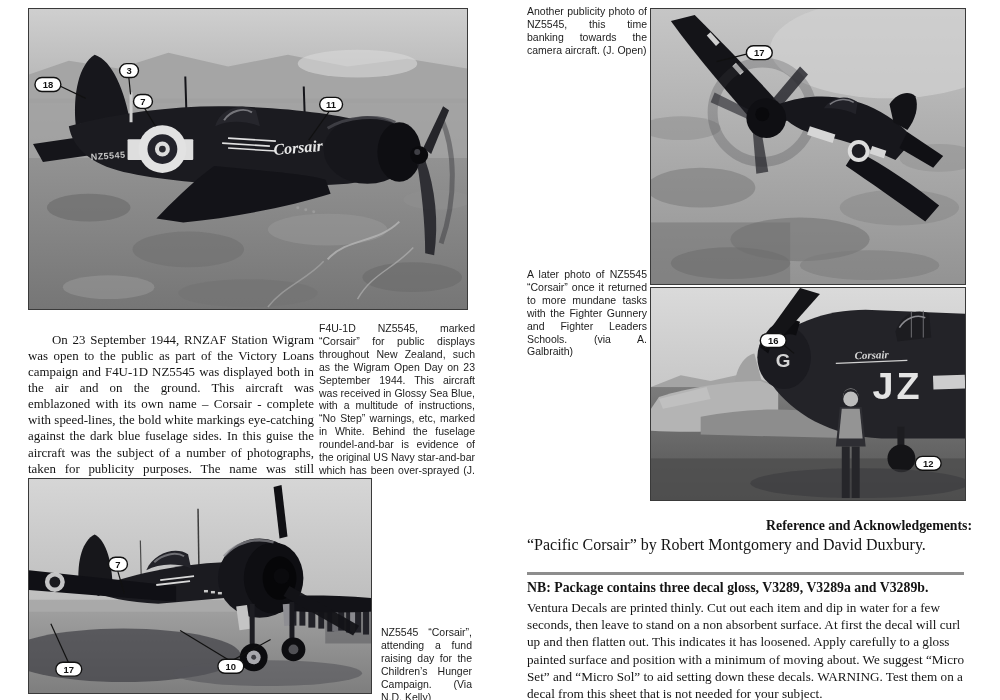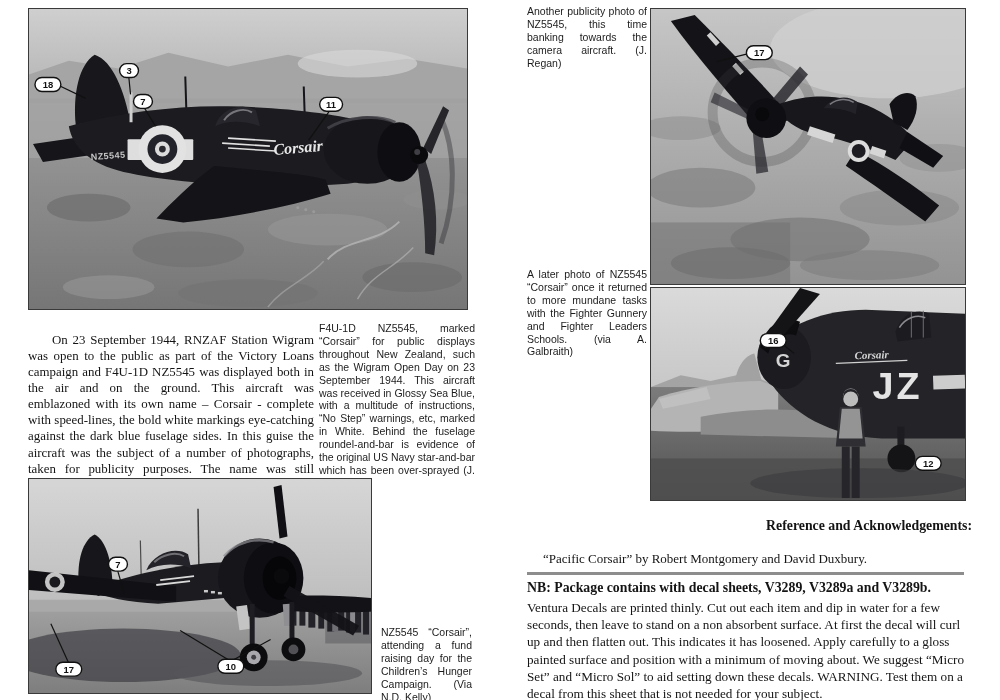--- a/index.html
+++ b/index.html
@@ -7,21 +7,21 @@
         font-family:"Liberation Serif",serif;color:#111;}
   .photo{position:absolute;border:1px solid #3a3a3a;background:#b9b9b9;box-sizing:border-box;}
   .photo svg{display:block;width:100%;height:100%;}
   .serif{font-family:"Liberation Serif",serif;color:#141414;}
   .sans{font-family:"Liberation Sans",sans-serif;color:#1c1c1c;}
   .cap{position:absolute;font-size:10.5px;line-height:12.9px;text-align:justify;}
   .para{position:absolute;left:28px;top:319px;width:286px;font-size:12.9px;line-height:16.1px;
         text-align:justify;text-indent:24px;}
   .ref{position:absolute;left:527px;top:518px;width:445px;}
   .ref-head{font-weight:bold;font-size:13.8px;margin:0 0 2px 0;text-align:right;}
-  .ref-line{font-size:13px;line-height:17px;margin:16px;white-space:nowrap;}
+  .ref-line{font-size:16px;line-height:17px;margin:0;white-space:nowrap;}
   .rule{position:absolute;left:527px;top:572px;width:437px;height:3px;background:#8d8d8d;}
   .nb{position:absolute;left:527px;top:580px;width:447px;}
   .nb-head{font-weight:bold;font-size:13.8px;margin:0 0 3px 0;}
   .nb-body{font-size:13.2px;line-height:17.2px;margin:0;}
   .pill{fill:#ffffff;stroke:#111;stroke-width:1.4;}
   .pill-t{font:bold 9.5px "Liberation Sans",sans-serif;fill:#111;text-anchor:middle;}
   .lead{stroke:#111;stroke-width:1.2;fill:none;}
 </style>
 </head>
 <body>
@@ -225,21 +225,21 @@
         <line class="lead" x1="203" y1="184" x2="152" y2="153"></line>
         <line class="lead" x1="203" y1="184" x2="243" y2="162"></line>
         <rect class="pill" x="190" y="182" width="26" height="14" rx="7"></rect>
         <text class="pill-t" x="203" y="192.5">10</text>
       </g>
     </svg>
   </figure>
 
   <div class="cap sans" style="left:381px;top:626px;width:91px;">NZ5545 “Corsair”, attending a fund raising day for the Children’s Hunger Campaign. (Via N.D. Kelly)</div>
 
-  <div class="cap sans" style="left:527px;top:5px;width:120px;">Another publicity photo of NZ5545, this time banking towards the camera aircraft. (J. Regan)</div>
+  <div class="cap sans" style="left:527px;top:5px;width:120px;">Another publicity photo of NZ5545, this time banking towards the camera aircraft. (J. Open)</div>
   <div class="cap sans" style="left:527px;top:268px;width:120px;">A later photo of NZ5545 “Corsair” once it returned to more mundane tasks with the Fighter Gunnery and Fighter Leaders Schools. (via A. Galbraith)</div>
 
   <figure class="photo" style="left:650px;top:8px;width:316px;height:277px;margin:0;">
     <svg viewBox="0 0 316 277" preserveAspectRatio="none">
       <defs>
         <linearGradient id="bg2" x1="0" y1="0" x2="0" y2="1">
           <stop offset="0" stop-color="#c6c6c6"></stop>
             <stop offset="1" stop-color="#939393"></stop>
         </linearGradient>
       </defs>
@@ -347,17 +347,17 @@
   </figure>
 
   <div class="ref serif">
     <p class="ref-head">Reference and Acknowledgements:</p>
     <p class="ref-line">“Pacific Corsair” by Robert Montgomery and David Duxbury.</p>
   </div>
 
   <div class="rule"></div>
 
   <div class="nb serif">
-    <p class="nb-head">NB: Package contains with decal sheets, V3289, V3289a and V3289b.</p>
+    <p class="nb-head">NB: Package contains three decal gloss, V3289, V3289a and V3289b.</p>
     <p class="nb-body">Ventura Decals are printed thinly. Cut out each item and dip in water for a few seconds, then leave to stand on a non absorbent surface. At first the decal will curl up and then flatten out. This indicates it has loosened. Apply carefully to a gloss painted surface and position with a minimum of moving about. We suggest “Micro Set” and “Micro Sol” to aid setting down these decals. WARNING. Test them on a decal from this sheet that is not needed for your subject.</p>
   </div>
 
 </div>
 
 </body></html>

